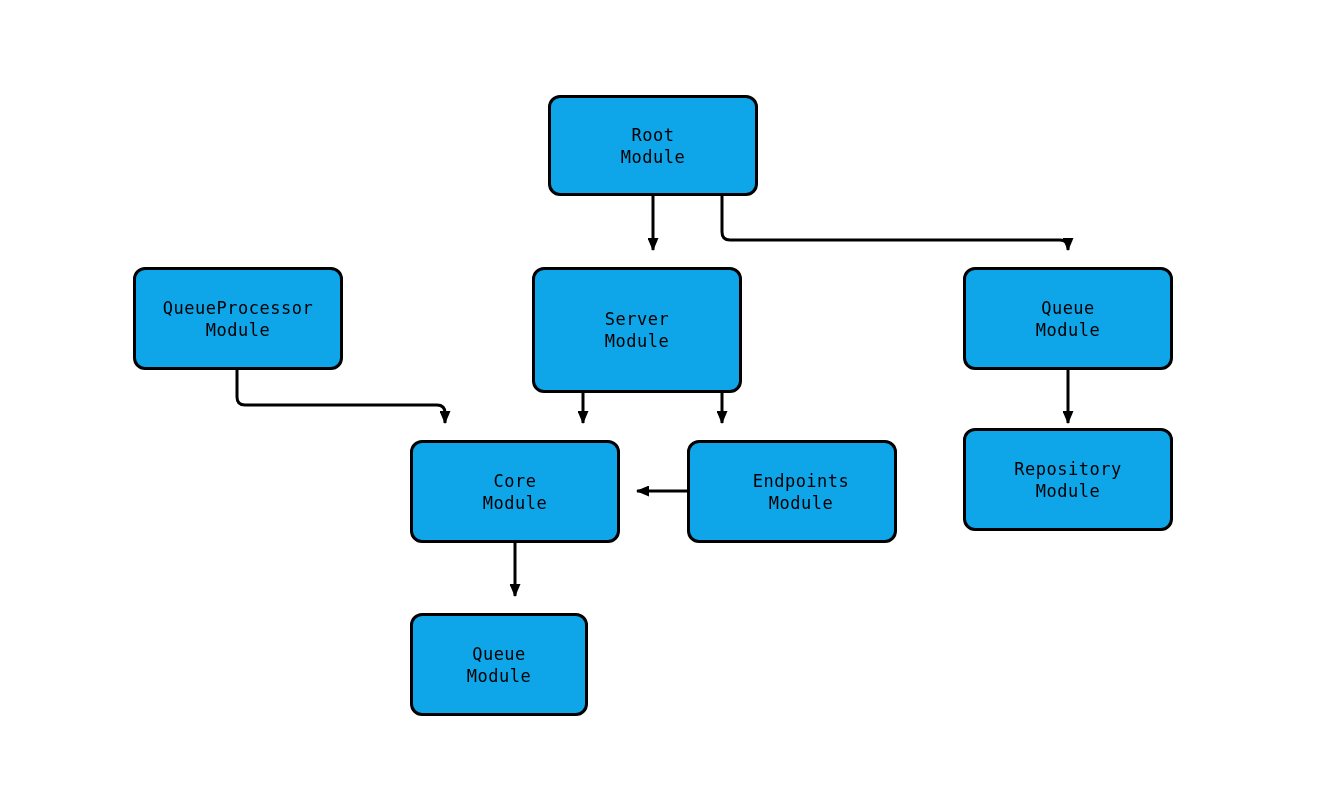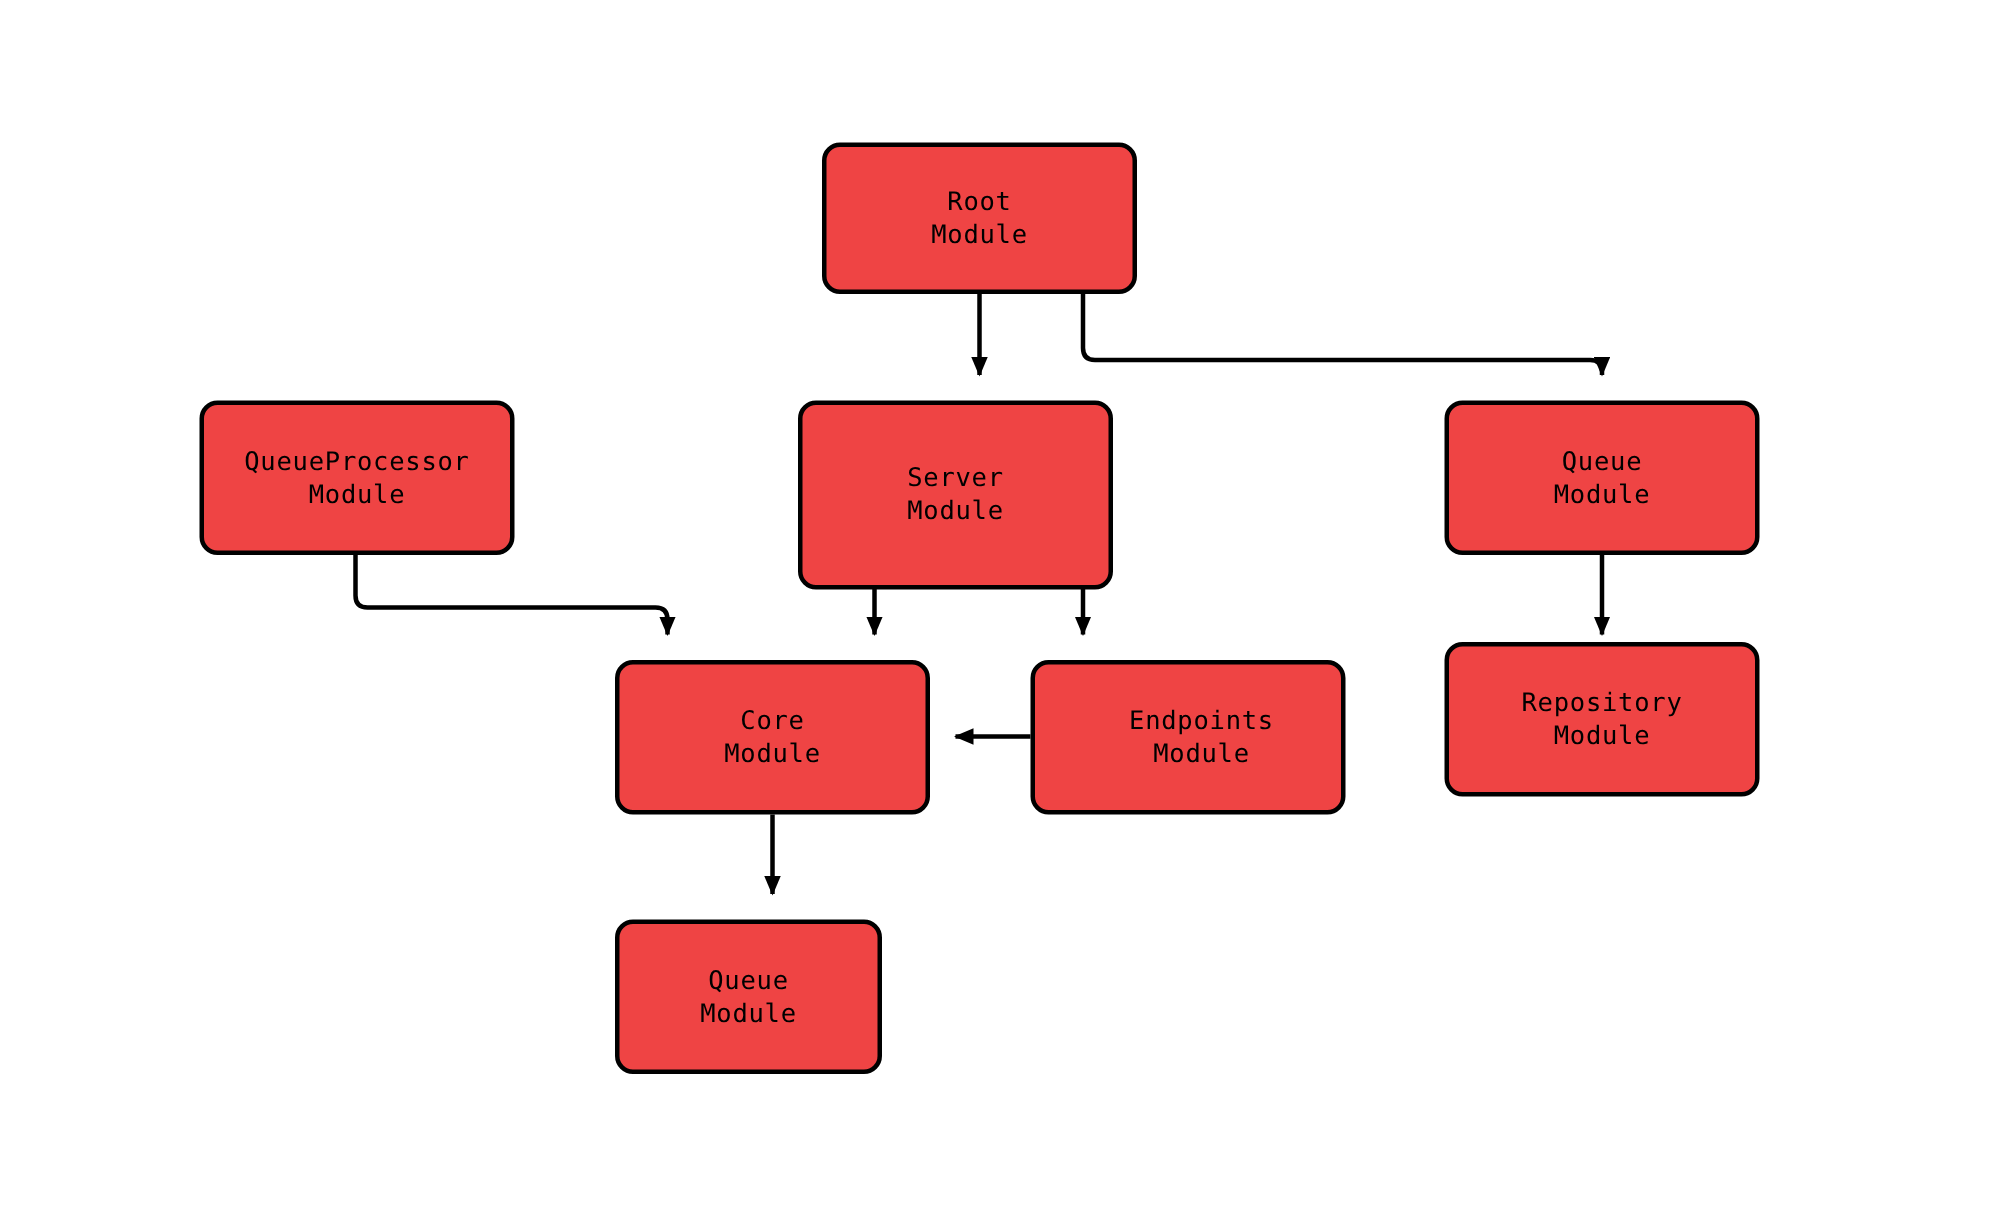--- a/index.html
+++ b/index.html
@@ -23,21 +23,21 @@
   #edge-layer {
     position: absolute;
     left: 0;
     top: 0;
     width: 1337px;
     height: 809px;
   }
   .node {
     position: absolute;
     box-sizing: border-box;
-    background: #ef4444;
+    background: #0ea5e9;
     border: 3px solid #000000;
     border-radius: 12px;
     display: flex;
     flex-direction: column;
     align-items: center;
     justify-content: center;
     z-index: 2;
   }
   .node-line {
     font-family: "DejaVu Sans Mono", "Liberation Mono", monospace;

